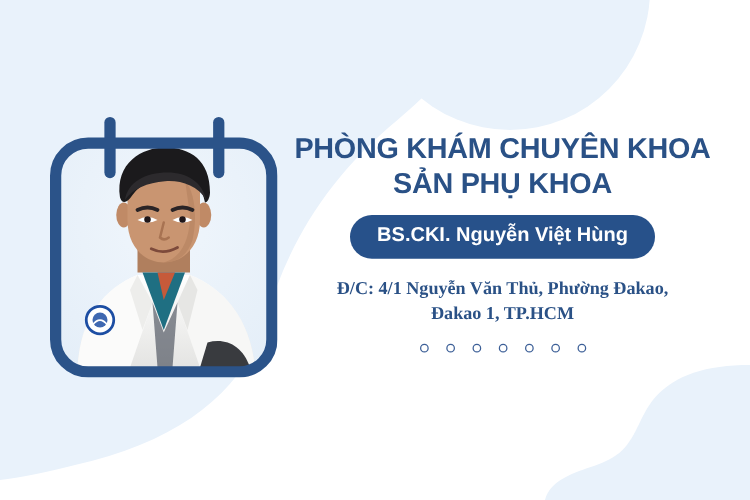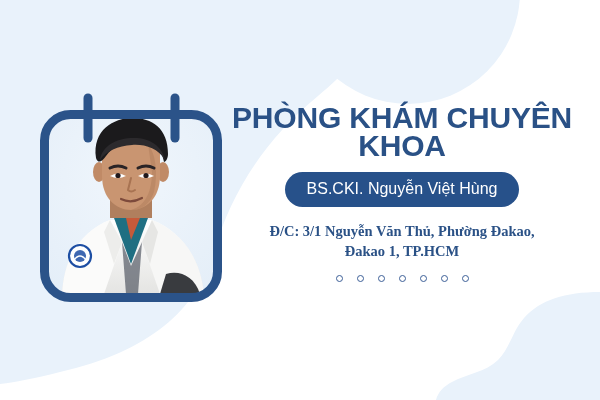--- a/index.html
+++ b/index.html
@@ -65,40 +65,40 @@
     position: absolute;
     left: 232px;
     top: 104px;
     width: 340px;
     text-align: center;
   }
   .headline {
     color: #2a5186;
     font-family: "Liberation Sans", sans-serif;
     font-weight: bold;
-    font-size: 30px;
+    font-size: 23px;
     line-height: 28px;
     letter-spacing: -0.2px;
     margin: 0;
   }
   .headline .line2 {
     display: block;
   }
 
   .pill-row {
     margin-top: 12px;
     display: flex;
     justify-content: center;
   }
   .pill {
     display: inline-block;
     background: #27518a;
     color: #ffffff;
     font-family: "Liberation Sans", sans-serif;
-    font-weight: normal;
+    font-weight: bold;
     font-size: 16px;
     line-height: 1;
     padding: 9px 22px 10px 22px;
     border-radius: 999px;
     white-space: nowrap;
   }
 
   .address {
     margin-top: 14px;
     color: #2a5186;
@@ -218,28 +218,29 @@
       <line x1="135" y1="6" x2="135" y2="46" stroke="#2b5389" stroke-width="9" stroke-linecap="round"></line>
 
       <rect x="4.5" y="22.5" width="173" height="183" rx="26" ry="26" fill="none" stroke="#2b5389" stroke-width="9"></rect>
     </svg>
   </div>
 
   <div class="content">
 
     <h1 class="headline">
       <span>PHÒNG KHÁM CHUYÊN KHOA</span>
+      <span class="line2">SẢN PHỤ KHOA</span>
     </h1>
 
     <div class="pill-row">
       <span class="pill">BS.CKI. Nguyễn Việt Hùng</span>
     </div>
 
     <div class="address">
-      <span class="addr-line">Đ/C: 3/1 Nguyễn Văn Thủ, Phường Đakao,</span>
+      <span class="addr-line">Đ/C: 4/1 Nguyễn Văn Thủ, Phường Đakao,</span>
       <span class="addr-line">Đakao 1, TP.HCM</span>
     </div>
 
     <div class="dots">
       <span class="dot"></span>
       <span class="dot"></span>
       <span class="dot"></span>
       <span class="dot"></span>
       <span class="dot"></span>
       <span class="dot"></span>

